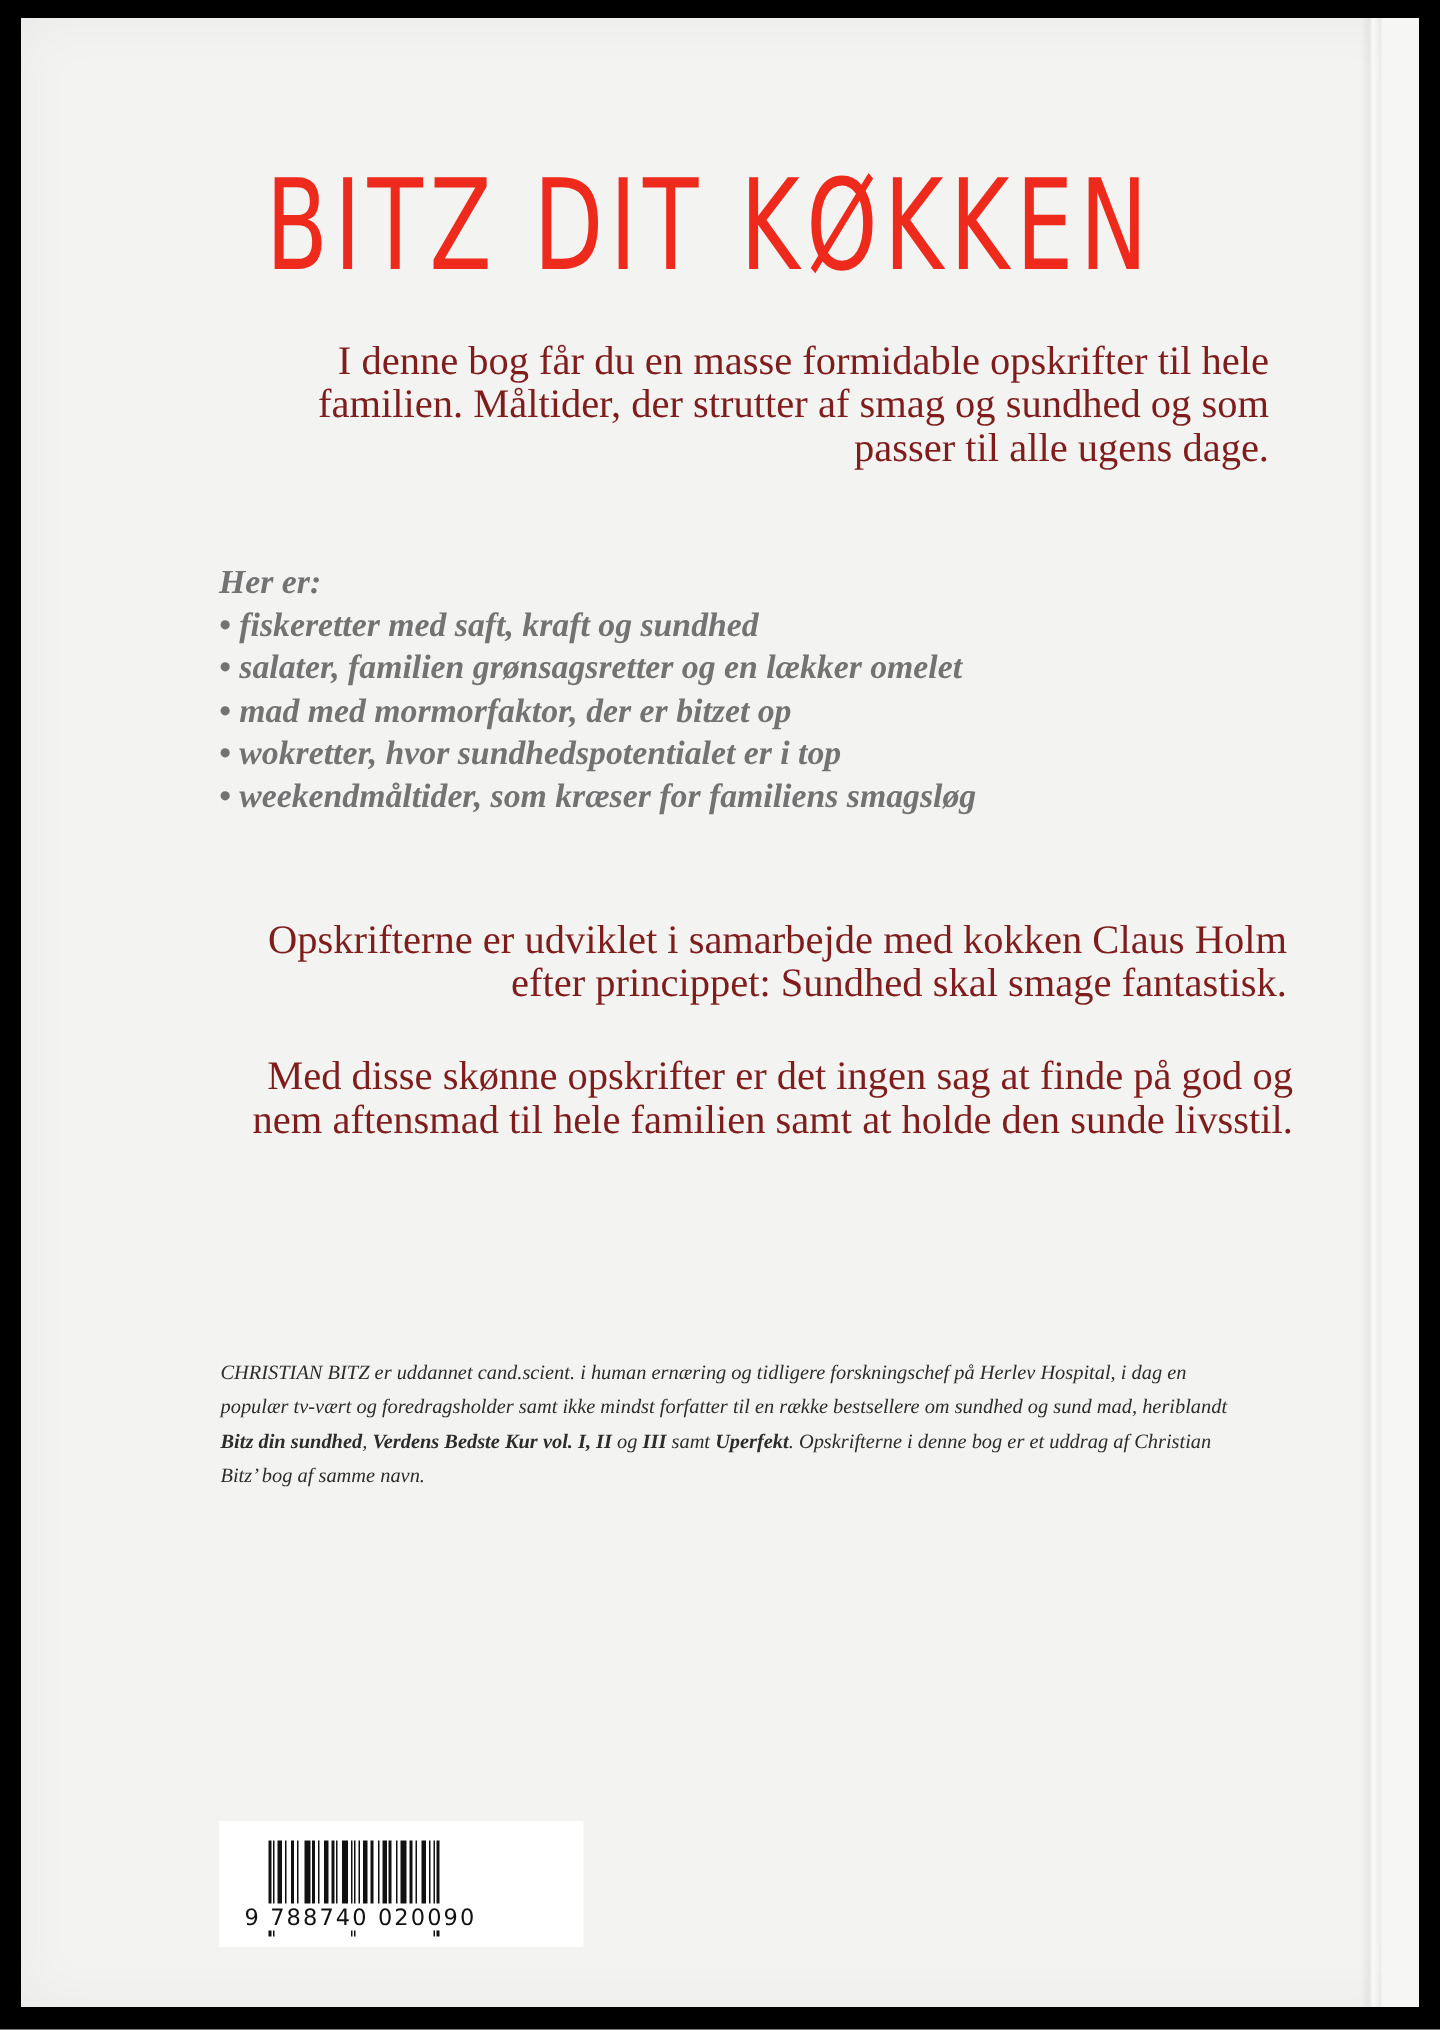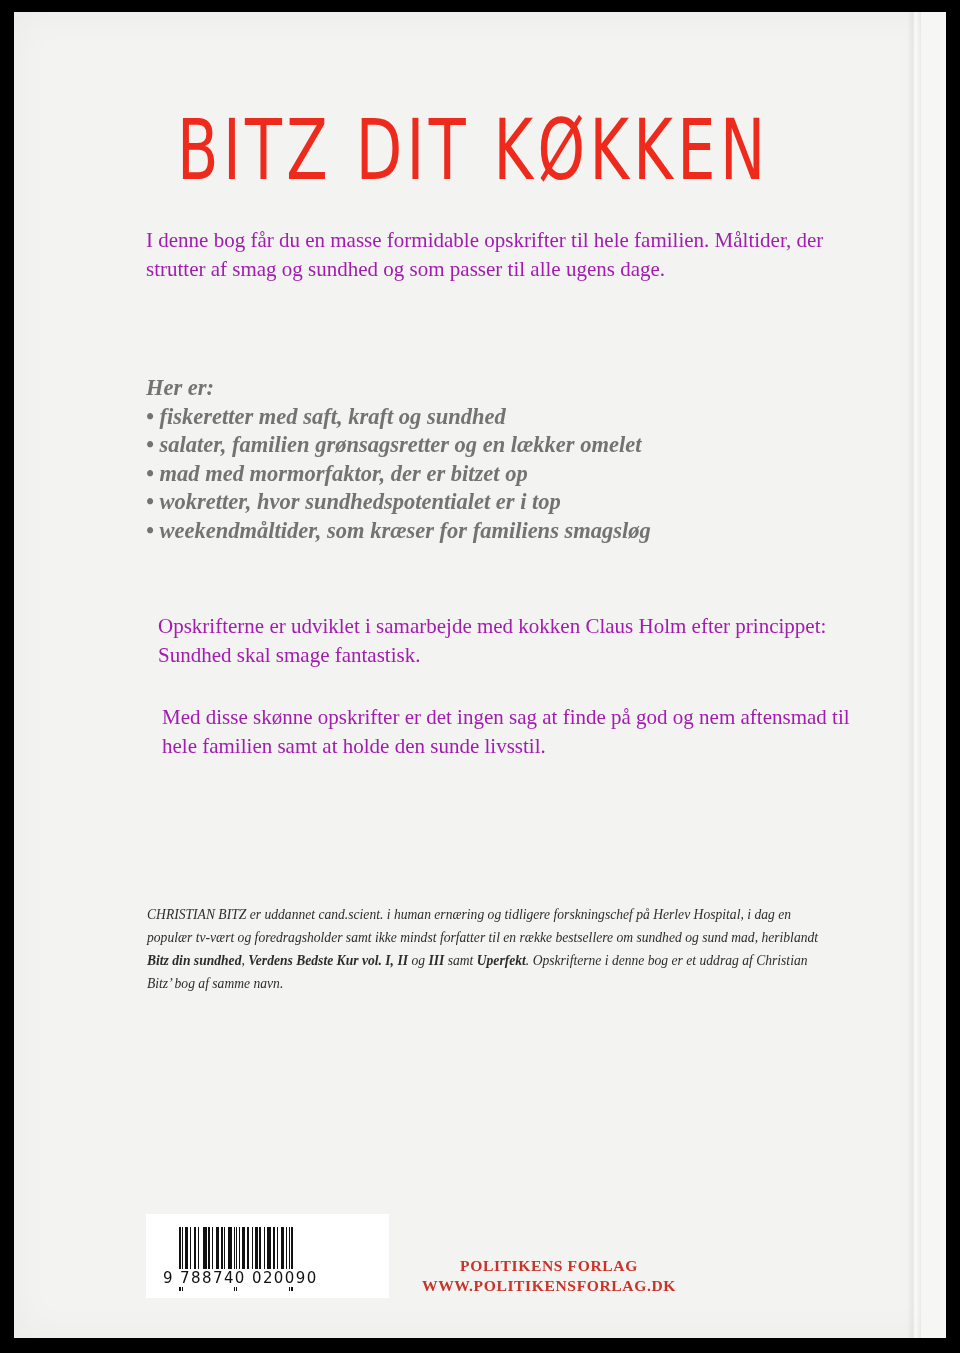--- a/index.html
+++ b/index.html
@@ -25,21 +25,21 @@
     position: absolute; left: 0; top: 90px; width: 100%;
     text-align: center;
     font-family: "DejaVu Sans", "Liberation Sans", sans-serif;
     font-weight: normal; color: #ee2a1c;
     font-size: 84px; letter-spacing: 6px; line-height: 96px;
     transform: scaleX(0.72); transform-origin: 442px 0;
     white-space: nowrap; margin: 0;
   }
   .text-block {
     position: absolute; left: 132px; width: 700px;
-    color: #a21caf; font-size: 21px; line-height: 29px;
+    color: #7f1d1d; font-size: 27px; line-height: 29px; text-align: right;
   }
   .intro { top: 214px; }
   .para1 { top: 588px; }
   .para2 { top: 675px; }
   .list-block {
     position: absolute; left: 132px; top: 362px; width: 720px;
     font-size: 22.5px; line-height: 28.6px; font-style: italic; font-weight: bold;
   }
   .list-heading { color: #737373; }
   .list-item { color: #737373; white-space: nowrap; }
@@ -153,17 +153,13 @@
         <div class="gap" style="width:2px"></div>
         <div class="bar" style="width:1px"></div>
         <div class="gap" style="width:2px"></div>
       <div class="bar tall" style="width:1px"></div>
         <div class="gap" style="width:1px"></div>
         <div class="bar tall" style="width:2px"></div>
     </div>
     <div class="barcode-digits"><span>9 788740 020090</span></div>
   </div>
 
-  <div class="publisher">
-    <div>POLITIKENS FORLAG</div>
-    <div>WWW.POLITIKENSFORLAG.DK</div>
-  </div>
 </div>
 
 </body></html>

